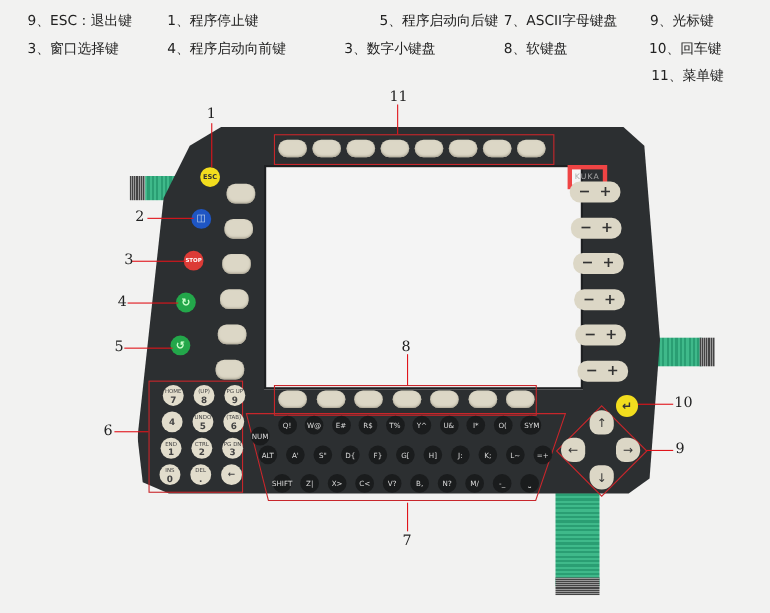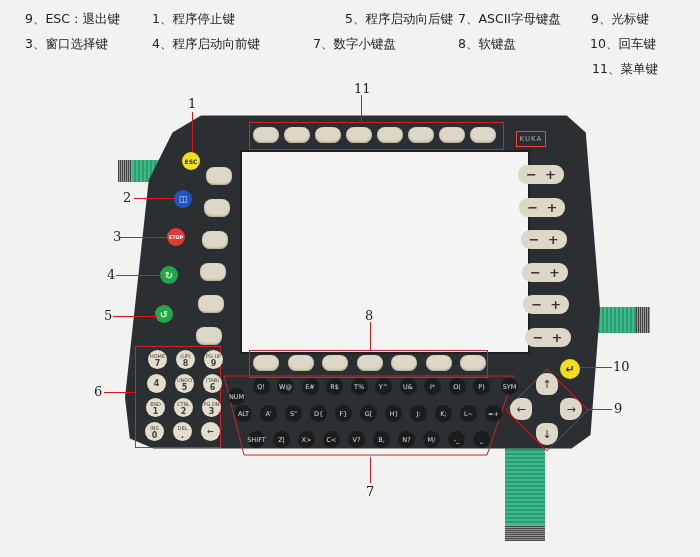--- a/index.html
+++ b/index.html
@@ -16,32 +16,32 @@
   .sidekey{position:absolute;width:26px;height:18px;border-radius:8px;background:#dcd7c6;box-shadow:inset 0 -1px 2px #a9a392;}
   .round{position:absolute;width:18px;height:18px;border-radius:50%;display:flex;align-items:center;justify-content:center;font-size:6px;font-weight:bold;}
   .pm{position:absolute;width:46px;height:19px;border-radius:9px;background:#dcd7c6;display:flex;justify-content:space-between;align-items:center;padding:0 8px;box-sizing:border-box;font-size:13px;font-weight:bold;color:#333;}
   .num{position:absolute;width:19px;height:19px;border-radius:50%;background:#e2ddcc;color:#444;font-size:5px;text-align:center;line-height:7px;display:flex;flex-direction:column;justify-content:center;}
   .num b{font-size:8px;}
   .ak{position:absolute;width:17px;height:17px;border-radius:50%;background:#1a1c1d;color:#ddd;font-size:6.5px;display:flex;align-items:center;justify-content:center;}
   .redline{position:absolute;background:#e0141b;}
   .redbox{position:absolute;border:1px solid #c8262b;}
   .callout{position:absolute;font-family:"DejaVu Serif",serif;font-size:13px;color:#222;}
   .arrow{position:absolute;width:22px;height:22px;background:#dcd7c6;color:#333;font-size:11px;display:flex;align-items:center;justify-content:center;}
-  .logo{position:absolute;left:516px;top:131px;width:28px;height:14px;border:1px solid #ef4444;color:#aaa;font-size:7px;display:flex;align-items:center;justify-content:center;letter-spacing:1px;}
+  .logo{position:absolute;left:516px;top:150px;width:28px;height:14px;border:4px solid #ef4444;color:#aaa;font-size:7px;display:flex;align-items:center;justify-content:center;letter-spacing:1px;}
 </style>
 </head>
 <body>
 
 <div id="legend">
     <div class="legend" style="left:25px;top:11px;">9、ESC：退出键</div>
     <div class="legend" style="left:25px;top:36px;">3、窗口选择键</div>
     <div class="legend" style="left:152px;top:11px;">1、程序停止键</div>
     <div class="legend" style="left:152px;top:36px;">4、程序启动向前键</div>
     <div class="legend" style="left:312px;top:11px;margin-left:33px;">5、程序启动向后键</div>
-    <div class="legend" style="left:313px;top:36px;">7、数字小键盘</div>
+    <div class="legend" style="left:313px;top:36px;">3、数字小键盘</div>
     <div class="legend" style="left:458px;top:11px;">7、ASCII字母键盘</div>
     <div class="legend" style="left:458px;top:36px;">8、软键盘</div>
     <div class="legend" style="left:591px;top:11px;">9、光标键</div>
     <div class="legend" style="left:590px;top:36px;">10、回车键</div>
     <div class="legend" style="left:592px;top:61px;">11、菜单键</div>
   </div>
 
 <div class="ribbon-end" style="left:118px;top:160px;width:14px;height:22px;"></div>
 <div class="ribbon" style="left:132px;top:160px;width:45px;height:22px;"></div>
 <div class="ribbon" style="left:588px;top:307px;width:50px;height:26px;"></div>
@@ -180,21 +180,21 @@
     <div class="ak" style="left:252.5px;top:378px;">Q!</div>
     <div class="ak" style="left:277px;top:378px;">W@</div>
     <div class="ak" style="left:301.5px;top:378px;">E#</div>
     <div class="ak" style="left:326px;top:378px;">R$</div>
     <div class="ak" style="left:350.5px;top:378px;">T%</div>
     <div class="ak" style="left:375px;top:378px;">Y^</div>
     <div class="ak" style="left:399.5px;top:378px;">U&amp;</div>
     <div class="ak" style="left:424px;top:378px;">I*</div>
     <div class="ak" style="left:448.5px;top:378px;">O(</div>
     <div class="ak" style="left:473px;top:378px;">P)</div>
-    <div class="ak" style="left:501px;top:378px;">SYM</div>
+    <div class="ak" style="left:475px;top:378px;">SYM</div>
     <div class="ak" style="left:235px;top:405px;">ALT</div>
     <div class="ak" style="left:260px;top:405px;">A'</div>
     <div class="ak" style="left:285px;top:405px;">S"</div>
     <div class="ak" style="left:310px;top:405px;">D{</div>
     <div class="ak" style="left:335px;top:405px;">F}</div>
     <div class="ak" style="left:360px;top:405px;">G[</div>
     <div class="ak" style="left:385px;top:405px;">H]</div>
     <div class="ak" style="left:410px;top:405px;">J:</div>
     <div class="ak" style="left:435px;top:405px;">K;</div>
     <div class="ak" style="left:460px;top:405px;">L~</div>

